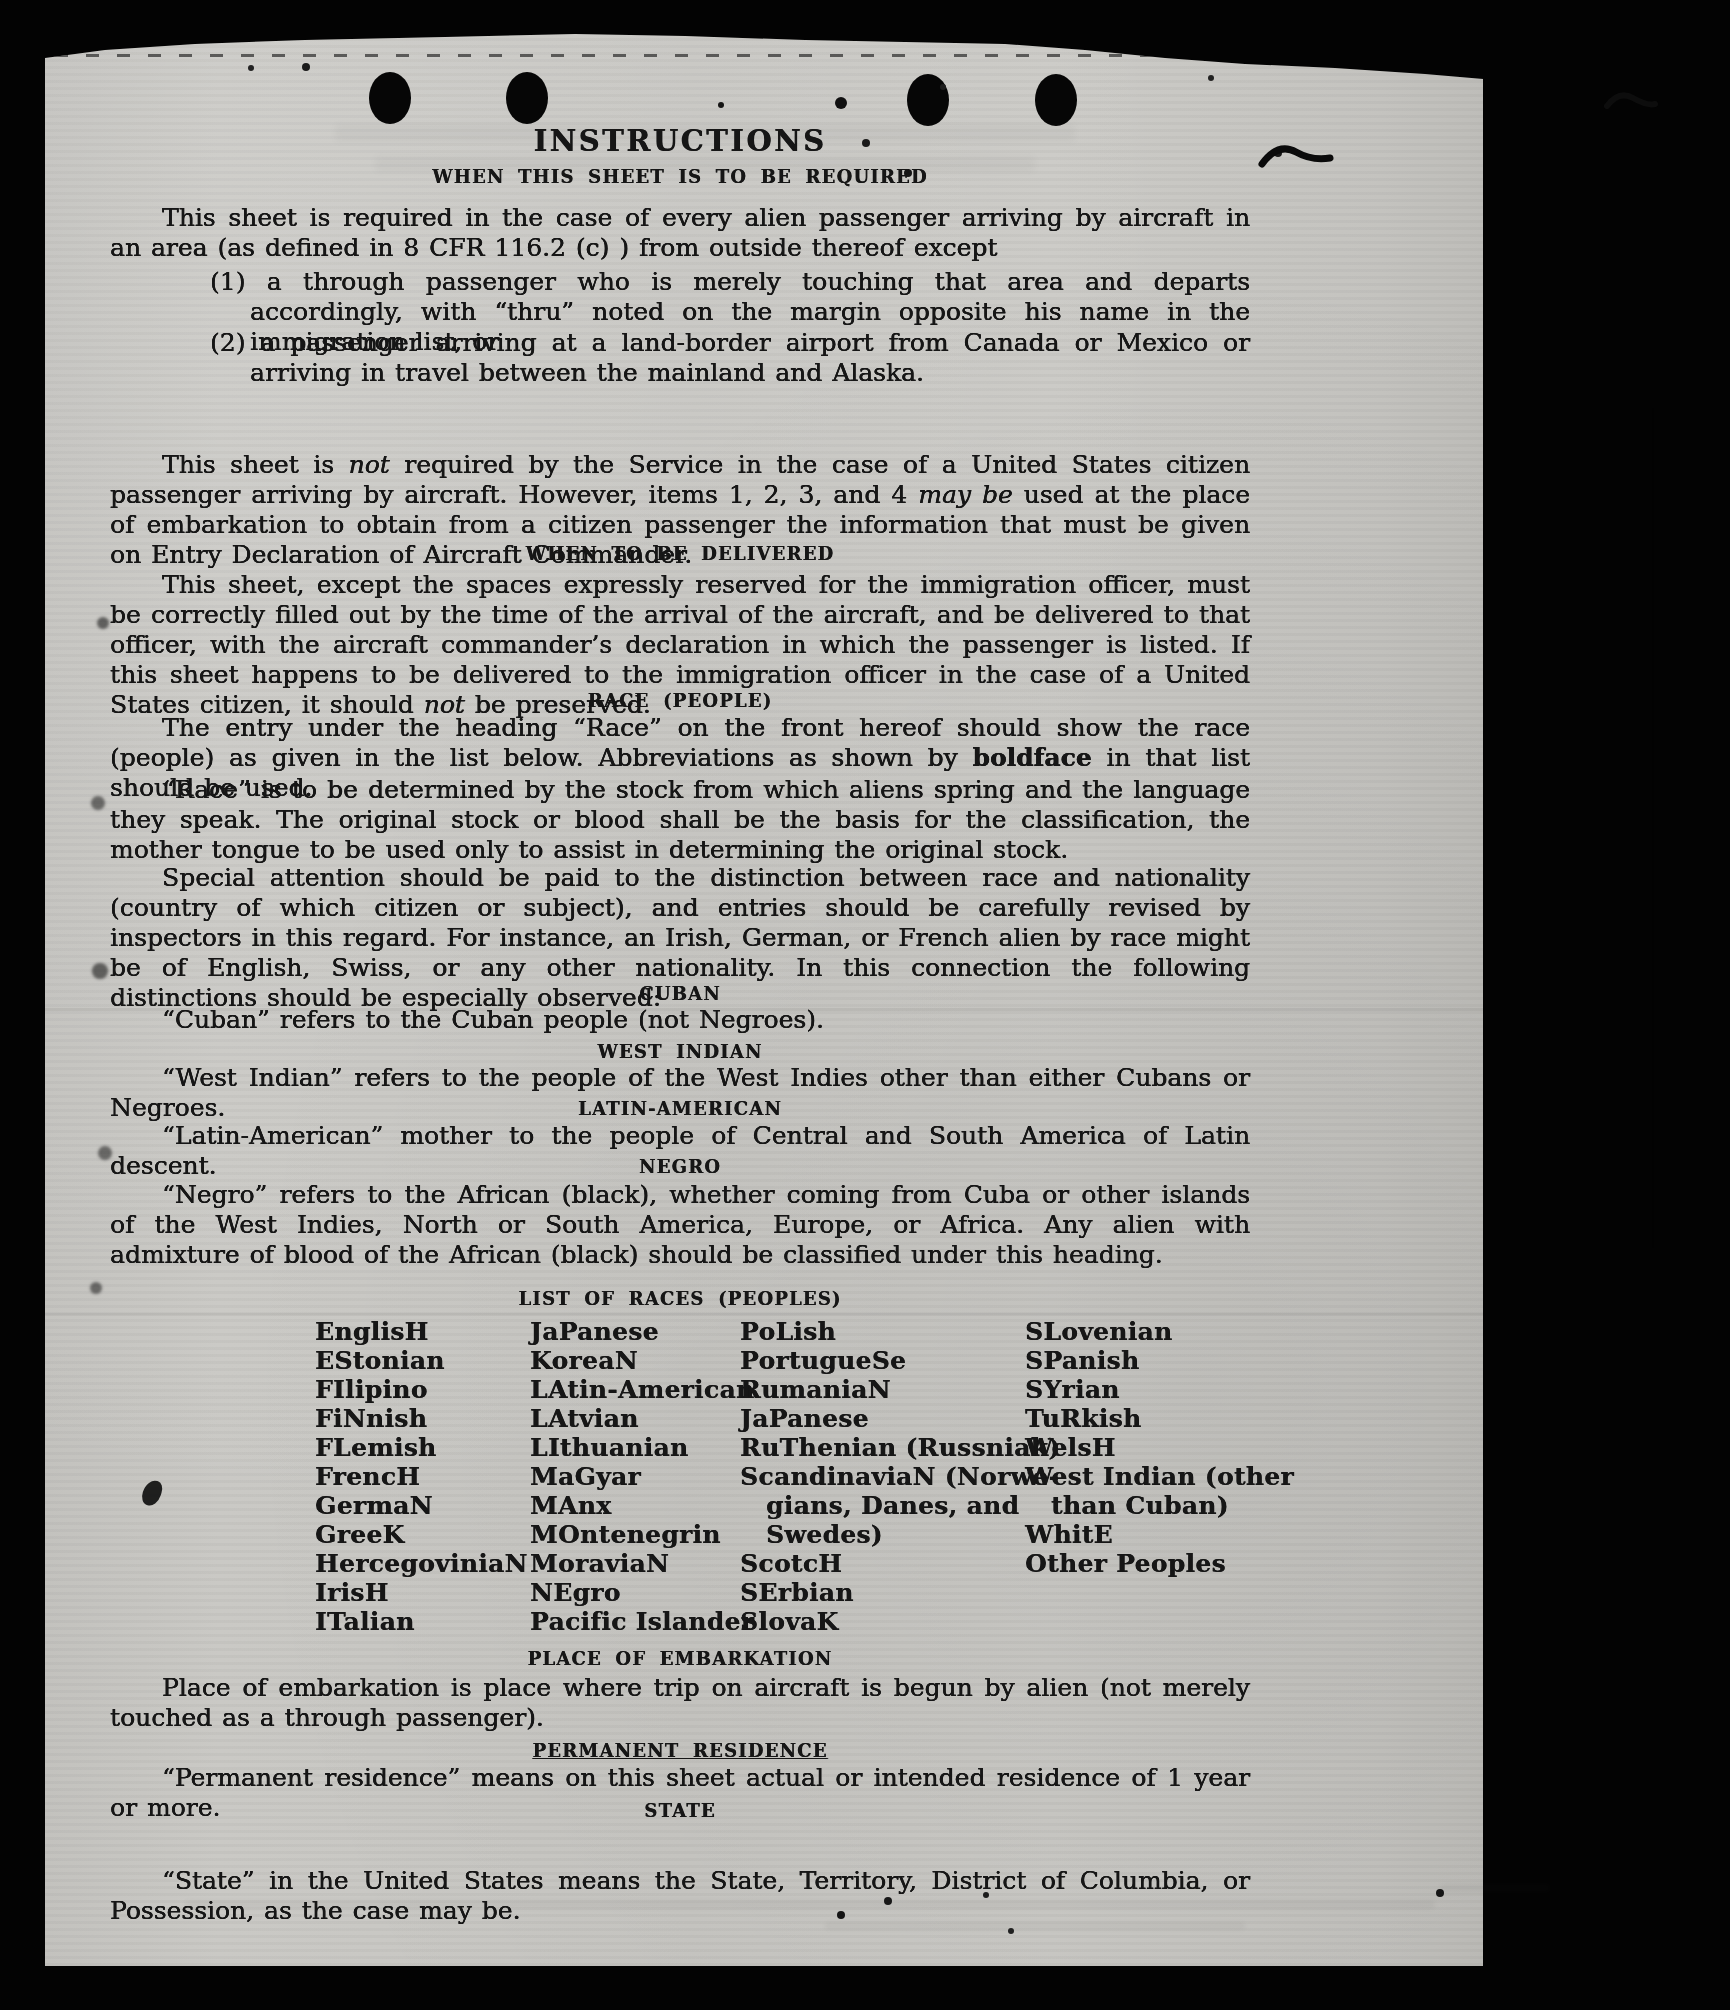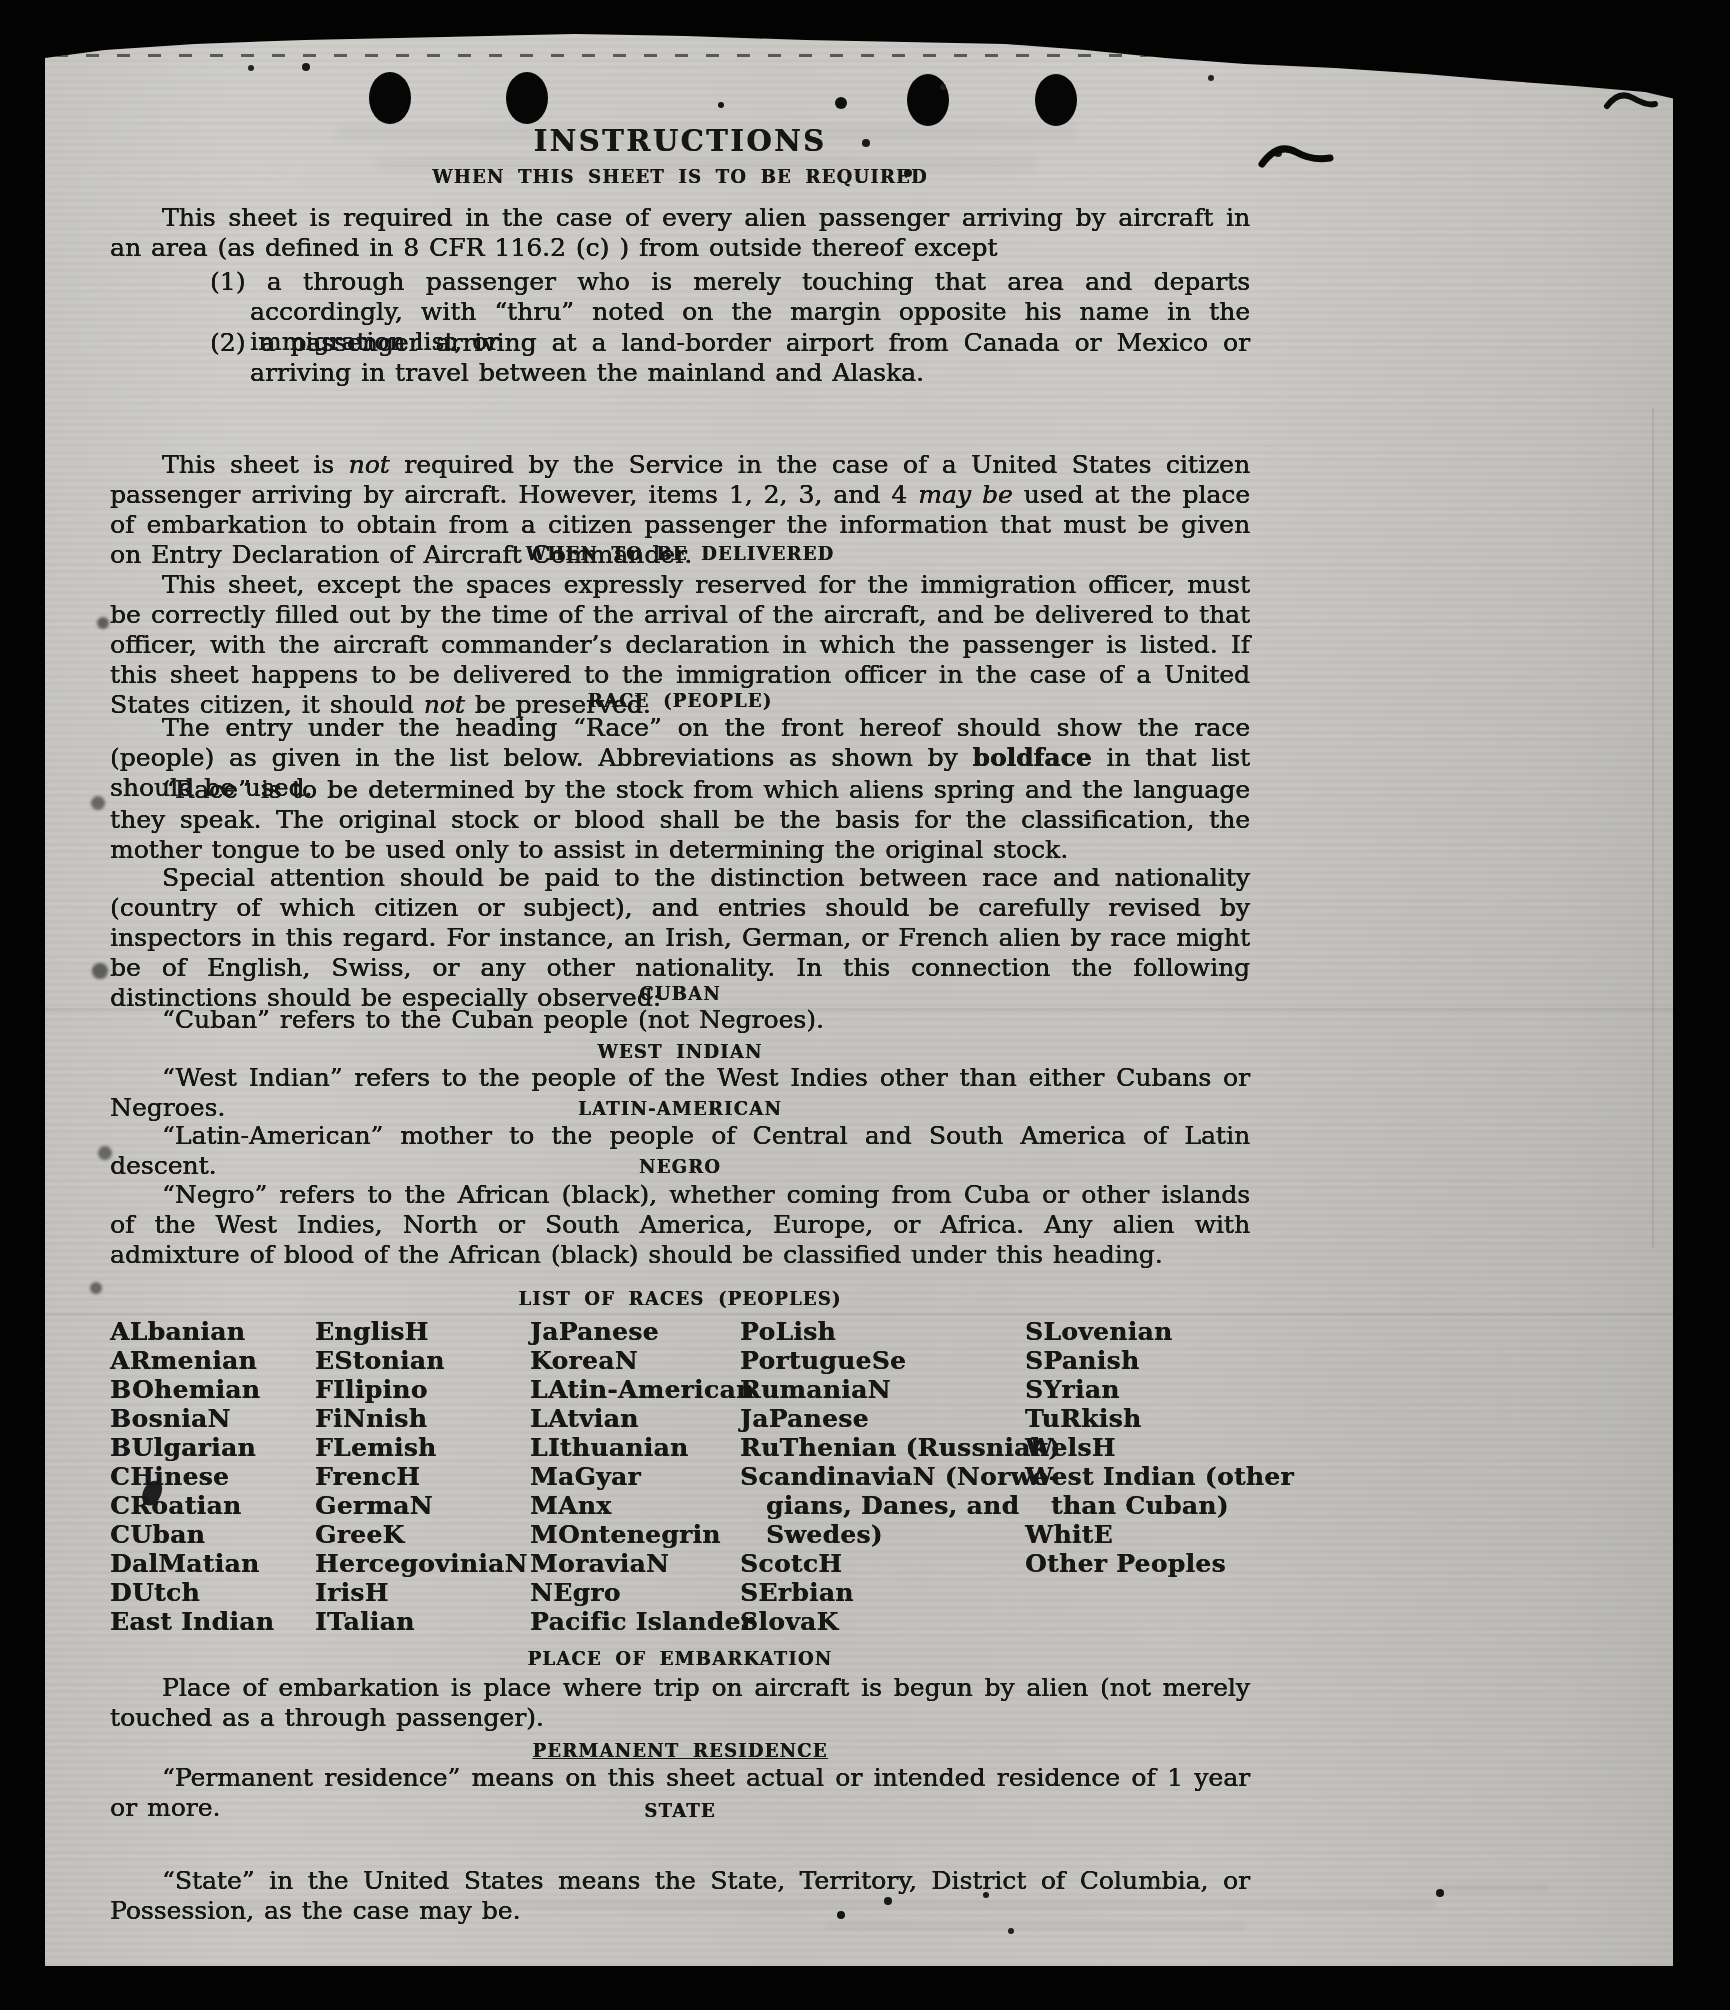--- a/index.html
+++ b/index.html
@@ -1,20 +1,20 @@
 <!DOCTYPE html>
 <html><head>
 <meta charset="utf-8">
 <title>Scanned Instruction Sheet</title>
 <style>
   html,body{margin:0;padding:0;background:#000;}
   #stage{position:relative;width:1730px;height:2010px;background:#030303;overflow:hidden;
          font-family:"DejaVu Serif","Liberation Serif",serif;}
   
-  #paper{position:absolute;left:45px;top:28px;width:1628px;height:1938px;
+  #paper{position:absolute;left:45px;top:28px;width:1438px;height:1938px;
          background:
            radial-gradient(ellipse at 18% 12%, rgba(255,255,255,.10), rgba(0,0,0,0) 55%),
            radial-gradient(ellipse at 80% 70%, rgba(0,0,0,.05), rgba(0,0,0,0) 60%),
            repeating-linear-gradient(0deg, rgba(0,0,0,.022) 0 3px, rgba(255,255,255,.02) 3px 7px),
            linear-gradient(90deg,#c2c1bd 0%,#c9c8c4 12%,#c6c5c1 45%,#cbcac6 70%,#c3c2be 93%,#bdbcb8 100%);
          clip-path:polygon(0 30px,60px 22px,150px 16px,260px 12px,400px 9px,530px 6px,640px 8px,
            760px 12px,860px 14px,960px 16px,1040px 22px,1120px 30px,1200px 36px,1290px 40px,
            1380px 46px,1450px 52px,1530px 58px,1600px 64px,1643px 74px,1643px 1938px,0 1938px);}
   .punch{position:absolute;width:42px;height:52px;border-radius:50%;background:#060606;}
   #perf{position:absolute;left:10px;top:26px;width:1430px;height:3px;opacity:.65;
@@ -104,33 +104,20 @@
       <div class="heading" style="top:953px;">CUBAN</div>
       <div class="para" style="top:977px;">“Cuban” refers to the Cuban people (not Negroes).</div>
       <div class="heading" style="top:1011px;">WEST INDIAN</div>
       <div class="para" style="top:1035px;">“West Indian” refers to the people of the West Indies other than either Cubans or Negroes.</div>
       <div class="heading" style="top:1068px;">LATIN-AMERICAN</div>
       <div class="para" style="top:1093px;">“Latin-American” mother to the people of Central and South America of Latin descent.</div>
       <div class="heading" style="top:1126px;">NEGRO</div>
       <div class="para" style="top:1152px;">“Negro” refers to the African (black), whether coming from Cuba or other islands of the West Indies, North or South America, Europe, or Africa. Any alien with admixture of blood of the African (black) should be classified under this heading.</div>
 
       <div class="heading" style="top:1258px;">LIST OF RACES (PEOPLES)</div>
-      <div class="race-col" style="left:0;top:1289px;width:200px;">
-          <div>ALbanian</div>
-          <div>ARmenian</div>
-          <div>BOhemian</div>
-          <div>BosniaN</div>
-          <div>BUlgarian</div>
-          <div>CHinese</div>
-          <div>CRoatian</div>
-          <div>CUban</div>
-          <div>DalMatian</div>
-          <div>DUtch</div>
-          <div>East Indian</div>
-        </div>
       <div class="race-col" style="left:205px;top:1289px;width:210px;">
           <div>EnglisH</div>
           <div>EStonian</div>
           <div>FIlipino</div>
           <div>FiNnish</div>
           <div>FLemish</div>
           <div>FrencH</div>
           <div>GermaN</div>
           <div>GreeK</div>
           <div>HercegoviniaN</div>

